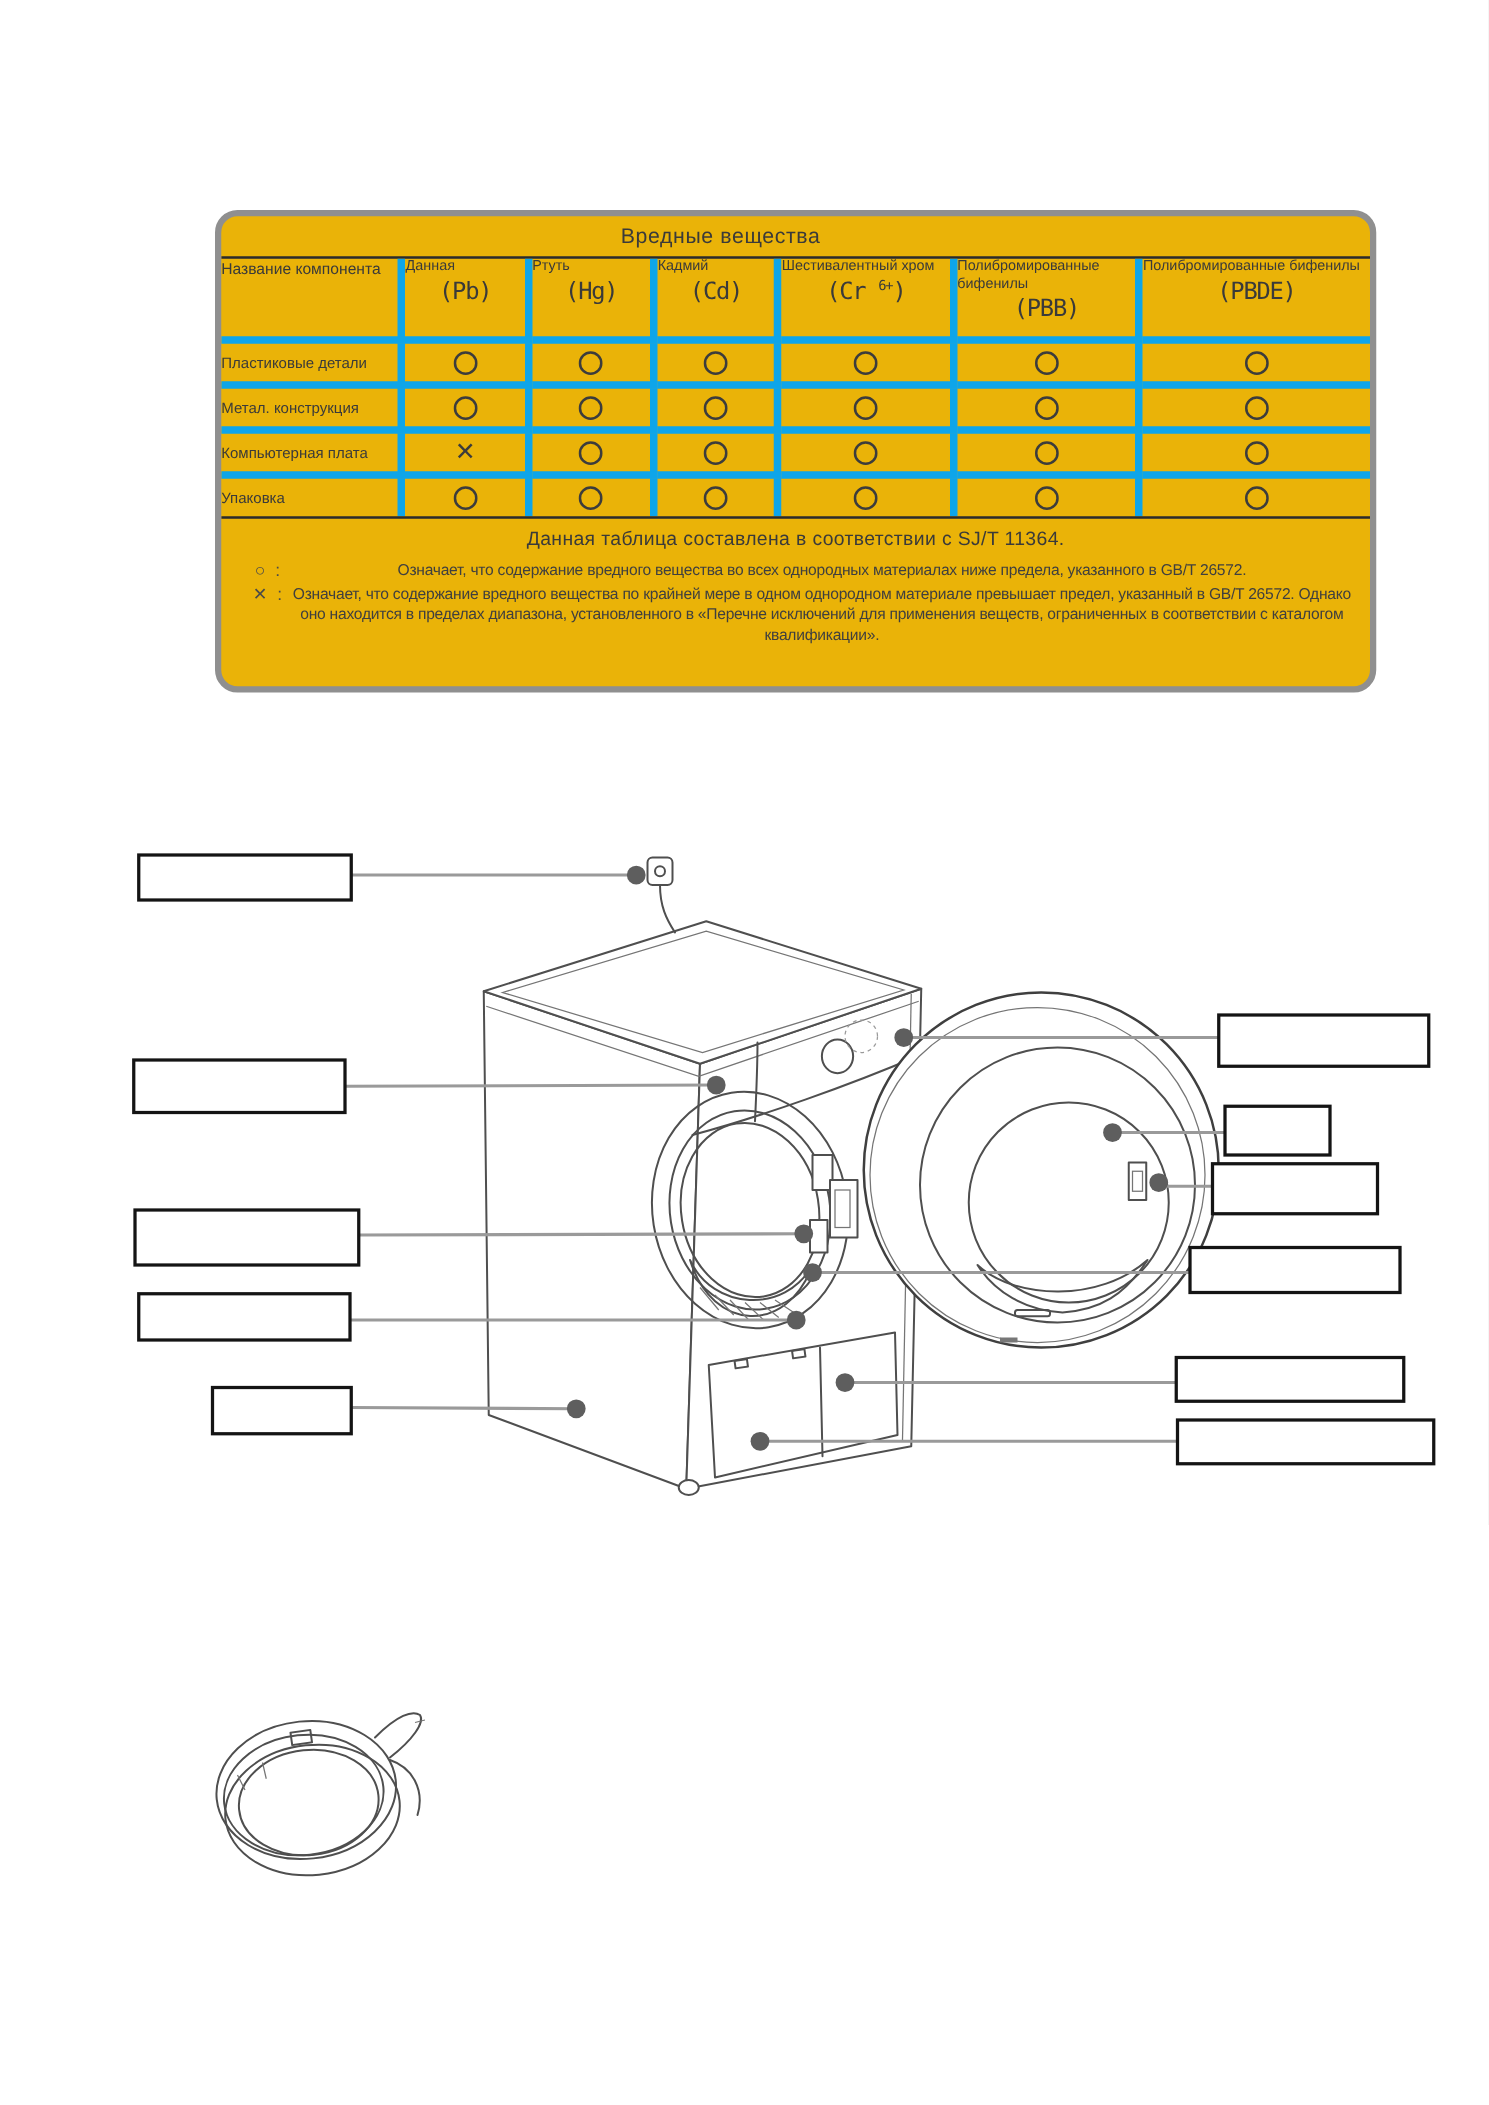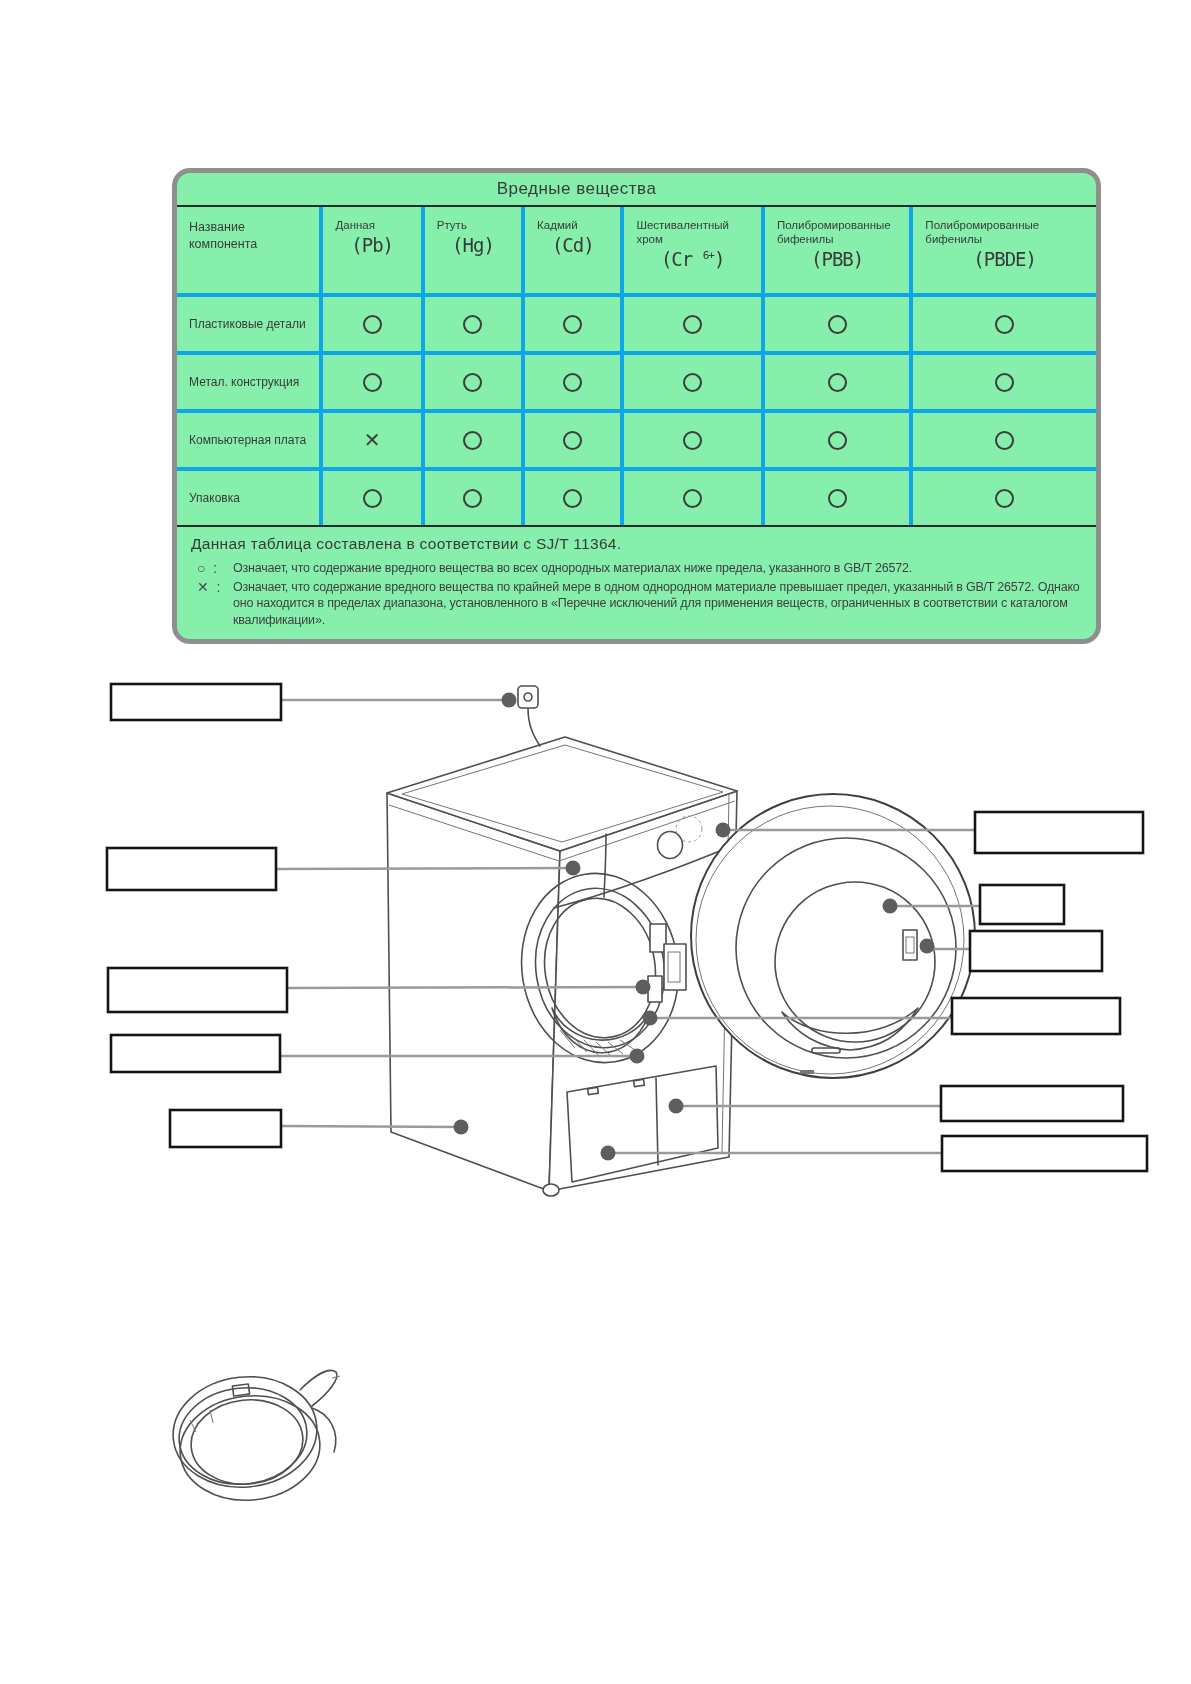--- a/index.html
+++ b/index.html
@@ -2,40 +2,40 @@
 <html><head>
 <meta charset="utf-8">
 <style>
   html,body{margin:0;padding:0;background:#e8e8e8;}
   .page{position:relative;width:1191px;height:1684px;background:#ffffff;margin:0 auto;
         font-family:"Liberation Sans",sans-serif;color:#3a3a3a;overflow:hidden;}
 
   
   .tbl-wrap{position:absolute;left:172px;top:168px;width:929px;min-height:386px;
             box-sizing:border-box;border:5px solid #8f8f8f;border-radius:18px;
-            background:#86efac;overflow:hidden;}
+            background:#eab308;overflow:hidden;}
   .tbl-title{height:32px;line-height:32px;text-align:center;font-size:17px;
              letter-spacing:.5px;color:#3a3a3a;border-bottom:2px solid #2b2b2b;
              padding-right:120px;}
   table.haz{border-collapse:collapse;border-style:hidden;width:100%;table-layout:fixed;}
-  table.haz th,table.haz td{border:4px solid #0ea5e9;padding:12px;}
+  table.haz th,table.haz td{border:6px solid #0ea5e9;padding:0;}
   th.comp-head{vertical-align:top;text-align:left;font-weight:normal;
                font-size:12.5px;padding:6px 4px 0 8px;line-height:1.35;}
   th.sub-head{vertical-align:top;font-weight:normal;height:62px;padding:3px 4px 0 6px;}
   .sub-name{font-size:11.5px;text-align:left;line-height:1.2;min-height:13px;}
   .sub-formula{font-family:"DejaVu Sans Mono",monospace;font-size:19px;text-align:center;
                margin-top:1px;letter-spacing:-1px;}
   .sub-formula sup{font-size:11px;}
   th.row-label{font-weight:normal;text-align:left;font-size:12px;padding-left:8px;
                height:30px;vertical-align:middle;}
   td.val{text-align:center;vertical-align:middle;height:30px;}
   .sym-circle{display:inline-block;width:15px;height:15px;border:2.2px solid #3c3c3c;
               border-radius:50%;vertical-align:middle;}
   .sym-cross{font-size:20px;line-height:1;color:#3c3c3c;}
-  .note-area{border-top:2px solid #2b2b2b;padding:7px 14px 10px 12px;}
+  .note-area{border-top:2px solid #2b2b2b;padding:7px 14px 10px 12px;text-align:center;}
   .note-title{font-size:15.5px;letter-spacing:.3px;margin:1px 0 7px 2px;}
   .legend-item{display:grid;grid-template-columns:36px auto;margin:2px 0 1px 8px;}
   .legend-marker{font-size:14px;color:#4a4a4a;letter-spacing:2px;}
   .legend-text{font-size:12.5px;line-height:1.32;letter-spacing:-.2px;color:#3f3f3f;}
 
   
   svg.diagram{position:absolute;left:90px;top:630px;width:1101px;height:890px;}
   .ldr{stroke:#9a9a9a;stroke-width:2.5;fill:none;}
   .dot{fill:#5e5e5e;}
   .cbox{fill:#ffffff;stroke:#141414;stroke-width:2.6;}

